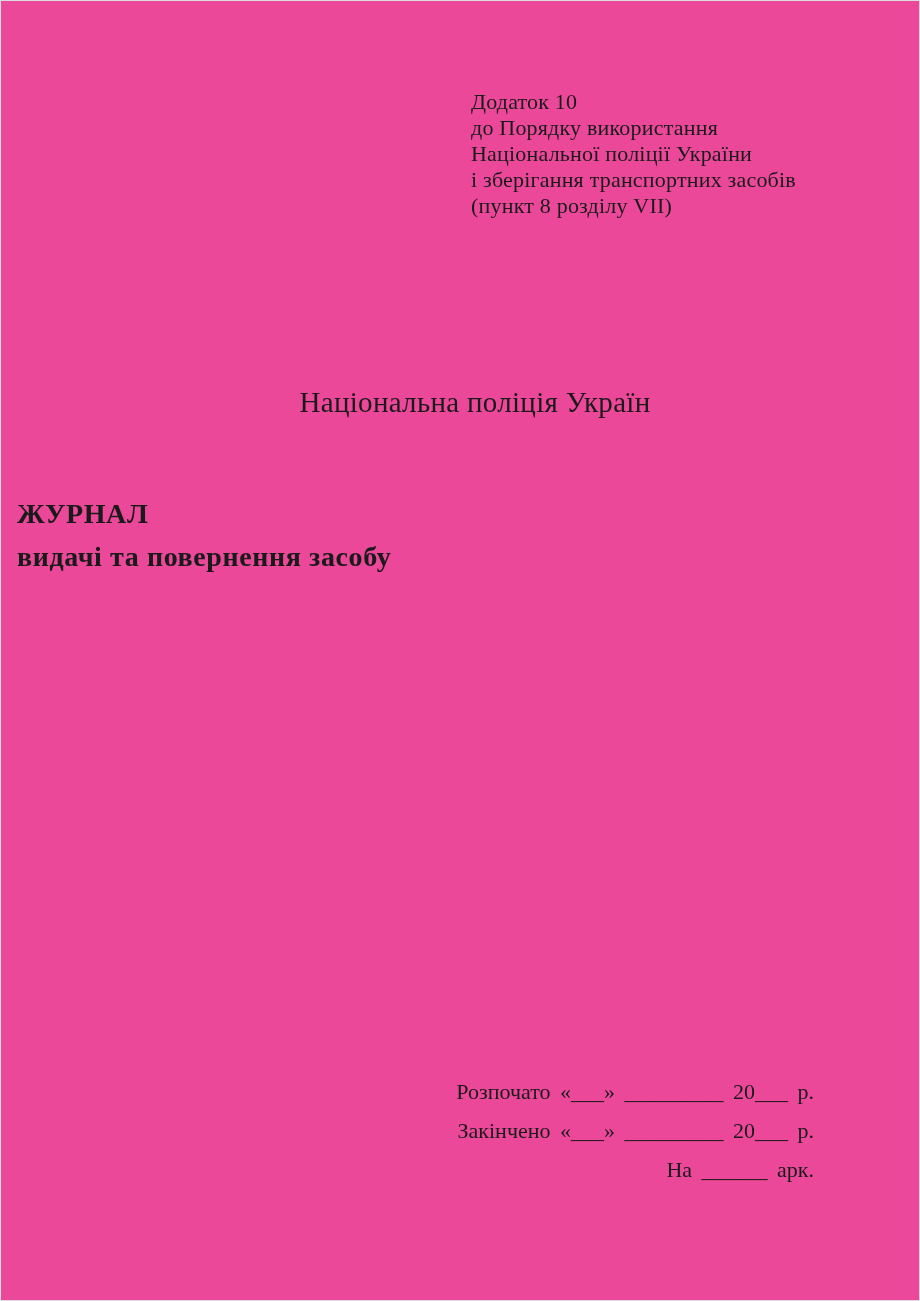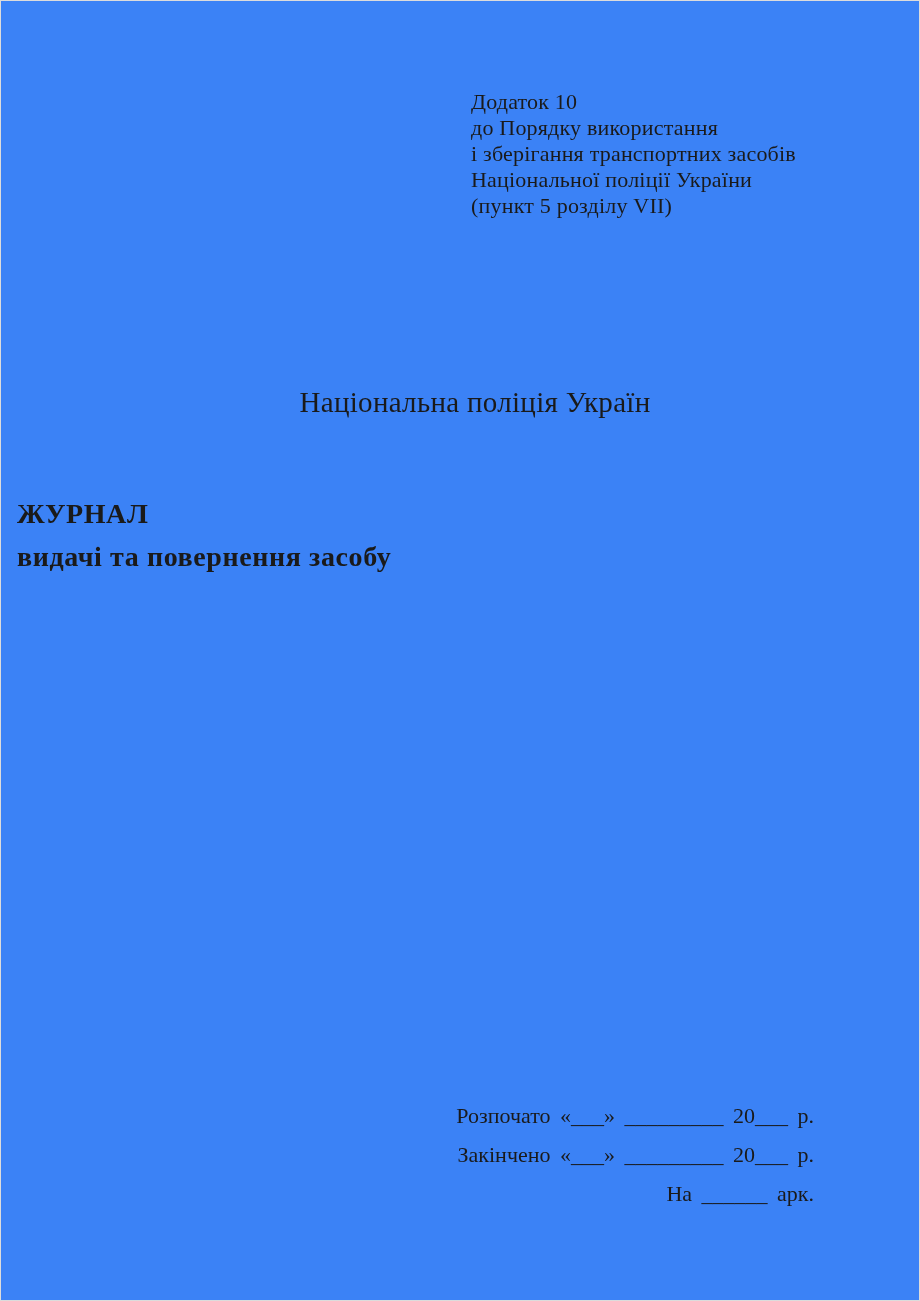--- a/index.html
+++ b/index.html
@@ -4,21 +4,21 @@
 <style>
   html, body {
     margin: 0;
     padding: 0;
     background: #ffffff;
   }
   .page {
     position: relative;
     width: 920px;
     height: 1301px;
-    background: #3b82f6;
+    background: #ec4899;
     color: #1a1a1a;
     font-family: "Liberation Serif", "DejaVu Serif", serif;
     box-sizing: border-box;
     border: 1px solid #dcdcdc;
     overflow: hidden;
   }
   
   .appendix {
     position: absolute;
     left: 470px;
@@ -48,42 +48,42 @@
     width: 920px;
     text-align: left;
     font-weight: 700;
     font-size: 28px;
     line-height: 43px;
     letter-spacing: 0.6px;
   }
   
   .footer-block {
     position: absolute;
-    top: 1095px;
+    top: 1071px;
     right: 105px;
     text-align: right;
     font-size: 22px;
     line-height: 39px;
     word-spacing: 4px;
     white-space: nowrap;
   }
   .footer-block .sheets {
   }
 </style>
 </head>
 <body>
 
 <div class="page">
 
   <div class="appendix">
     <div>Додаток 10</div>
     <div>до Порядку використання</div>
+    <div>Національної поліції України</div>
     <div>і зберігання транспортних засобів</div>
-    <div>Національної поліції України</div>
-    <div>(пункт 5 розділу VII)</div>
+    <div>(пункт 8 розділу VII)</div>
   </div>
 
   <div class="org-line">Національна поліція Україн</div>
 
   <div class="title-block">
     <div>ЖУРНАЛ</div>
     <div>видачі та повернення засобу</div>
   </div>
 
   <div class="footer-block">

